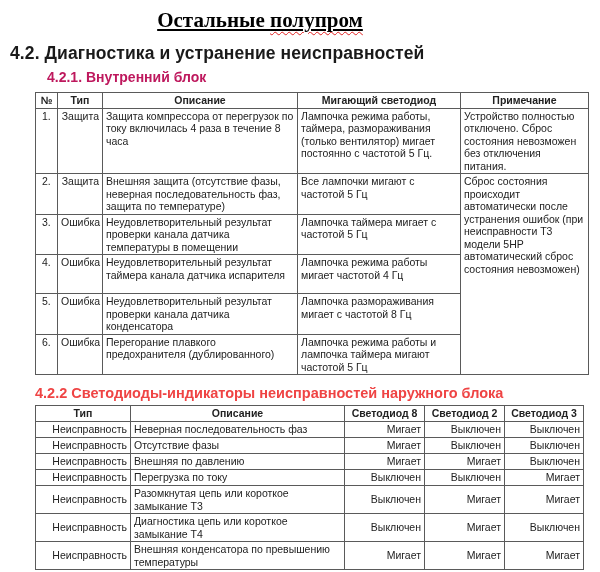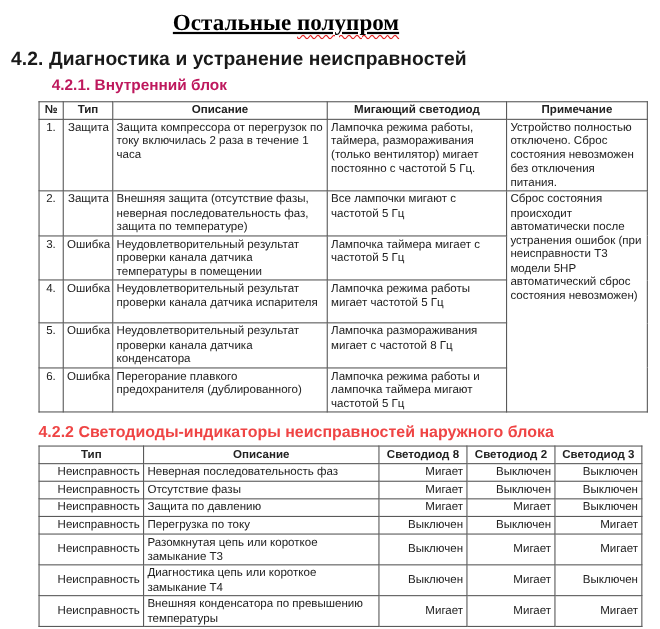--- a/index.html
+++ b/index.html
@@ -59,42 +59,42 @@
       <th>Тип</th>
       <th>Описание</th>
       <th>Мигающий светодиод</th>
       <th>Примечание</th>
     </tr>
   </thead>
   <tbody>
     <tr class="r1">
       <td class="num">1.</td>
       <td class="c">Защита</td>
-      <td>Защита компрессора от перегрузок по току включилась 2 раза в течение 1 часа</td>
+      <td>Защита компрессора от перегрузок по току включилась 4 раза в течение 8 часа</td>
       <td>Лампочка режима работы, таймера, размораживания (только вентилятор) мигает постоянно с частотой 5 Гц.</td>
       <td>Устройство полностью отключено. Сброс состояния невозможен без отключения питания.</td>
     </tr>
     <tr class="r2">
       <td class="num">2.</td>
       <td class="c">Защита</td>
       <td>Внешняя защита (отсутствие фазы, неверная последовательность фаз, защита по температуре)</td>
       <td>Все лампочки мигают с частотой 5 Гц</td>
       <td rowspan="5">Сброс состояния происходит автоматически после устранения ошибок (при неисправности Т3 модели 5НР автоматический сброс состояния невозможен)</td>
     </tr>
     <tr class="r3">
       <td class="num">3.</td>
       <td class="c">Ошибка</td>
       <td>Неудовлетворительный результат проверки канала датчика температуры в помещении</td>
       <td>Лампочка таймера мигает с частотой 5 Гц</td>
     </tr>
     <tr class="r4">
       <td class="num">4.</td>
       <td class="c">Ошибка</td>
-      <td>Неудовлетворительный результат проверки канала датчика испарителя</td>
-      <td>Лампочка режима работы мигает  частотой 5 Гц</td>
+      <td>Неудовлетворительный результат таймера канала датчика испарителя</td>
+      <td>Лампочка режима работы мигает  частотой 4 Гц</td>
     </tr>
     <tr class="r5">
       <td class="num">5.</td>
       <td class="c">Ошибка</td>
       <td>Неудовлетворительный результат проверки канала датчика конденсатора</td>
       <td>Лампочка размораживания мигает с частотой 8 Гц</td>
     </tr>
     <tr class="r6">
       <td class="num">6.</td>
       <td class="c">Ошибка</td>
@@ -133,21 +133,21 @@
     </tr>
     <tr>
       <td class="c">Неисправность</td>
       <td>Отсутствие фазы</td>
       <td class="c">Мигает</td>
       <td class="c">Выключен</td>
       <td class="c">Выключен</td>
     </tr>
     <tr>
       <td class="c">Неисправность</td>
-      <td>Защита по давлению</td>
+      <td>Внешняя по давлению</td>
       <td class="c">Мигает</td>
       <td class="c">Мигает</td>
       <td class="c">Выключен</td>
     </tr>
     <tr>
       <td class="c">Неисправность</td>
       <td>Перегрузка по току</td>
       <td class="c">Выключен</td>
       <td class="c">Выключен</td>
       <td class="c">Мигает</td>

